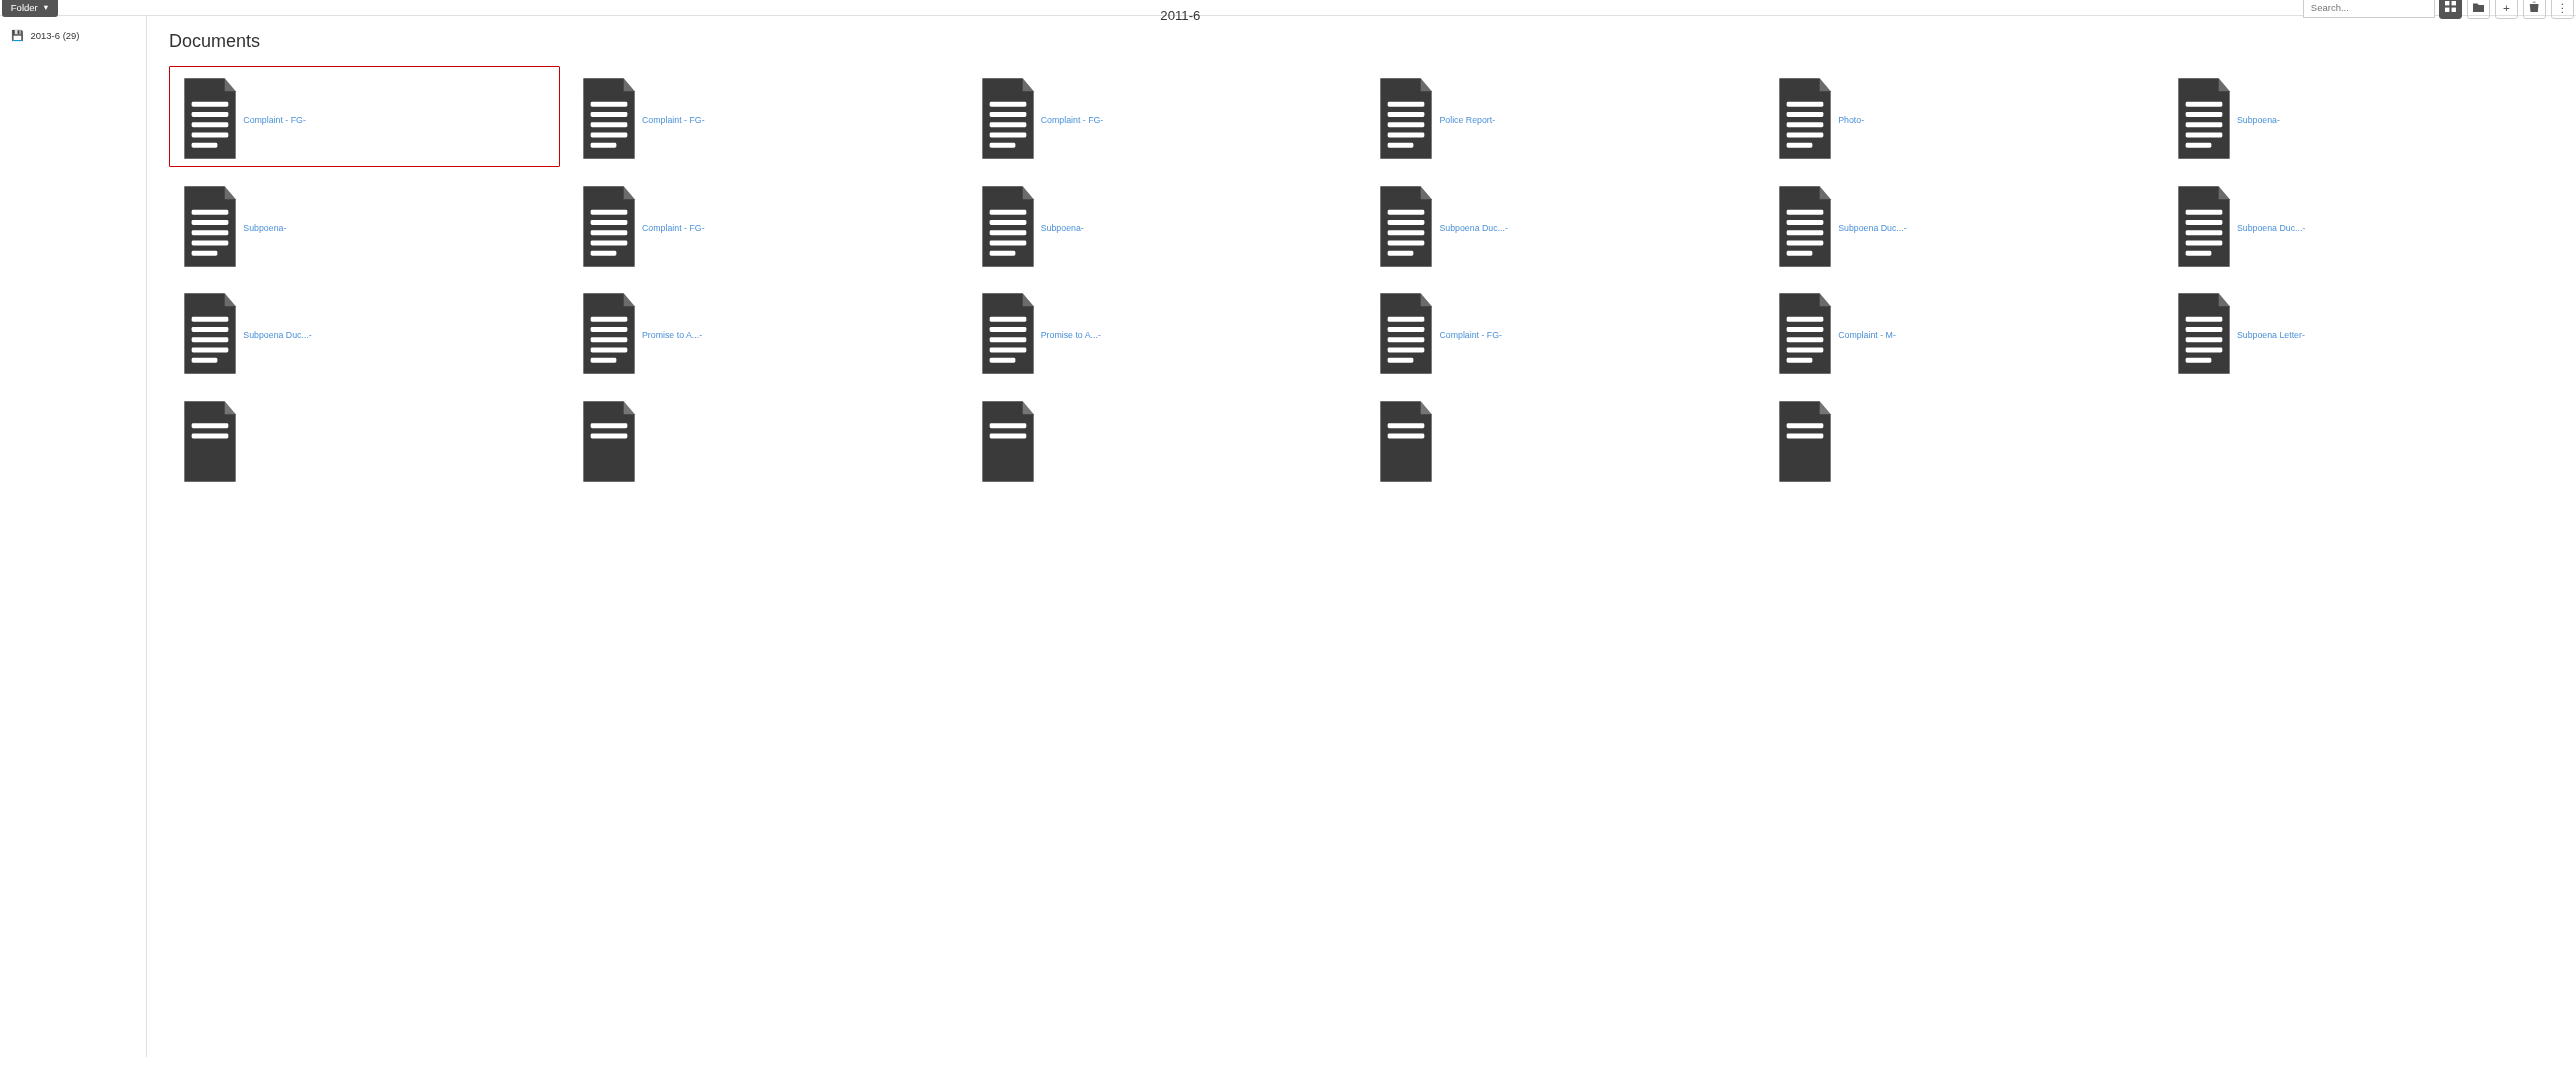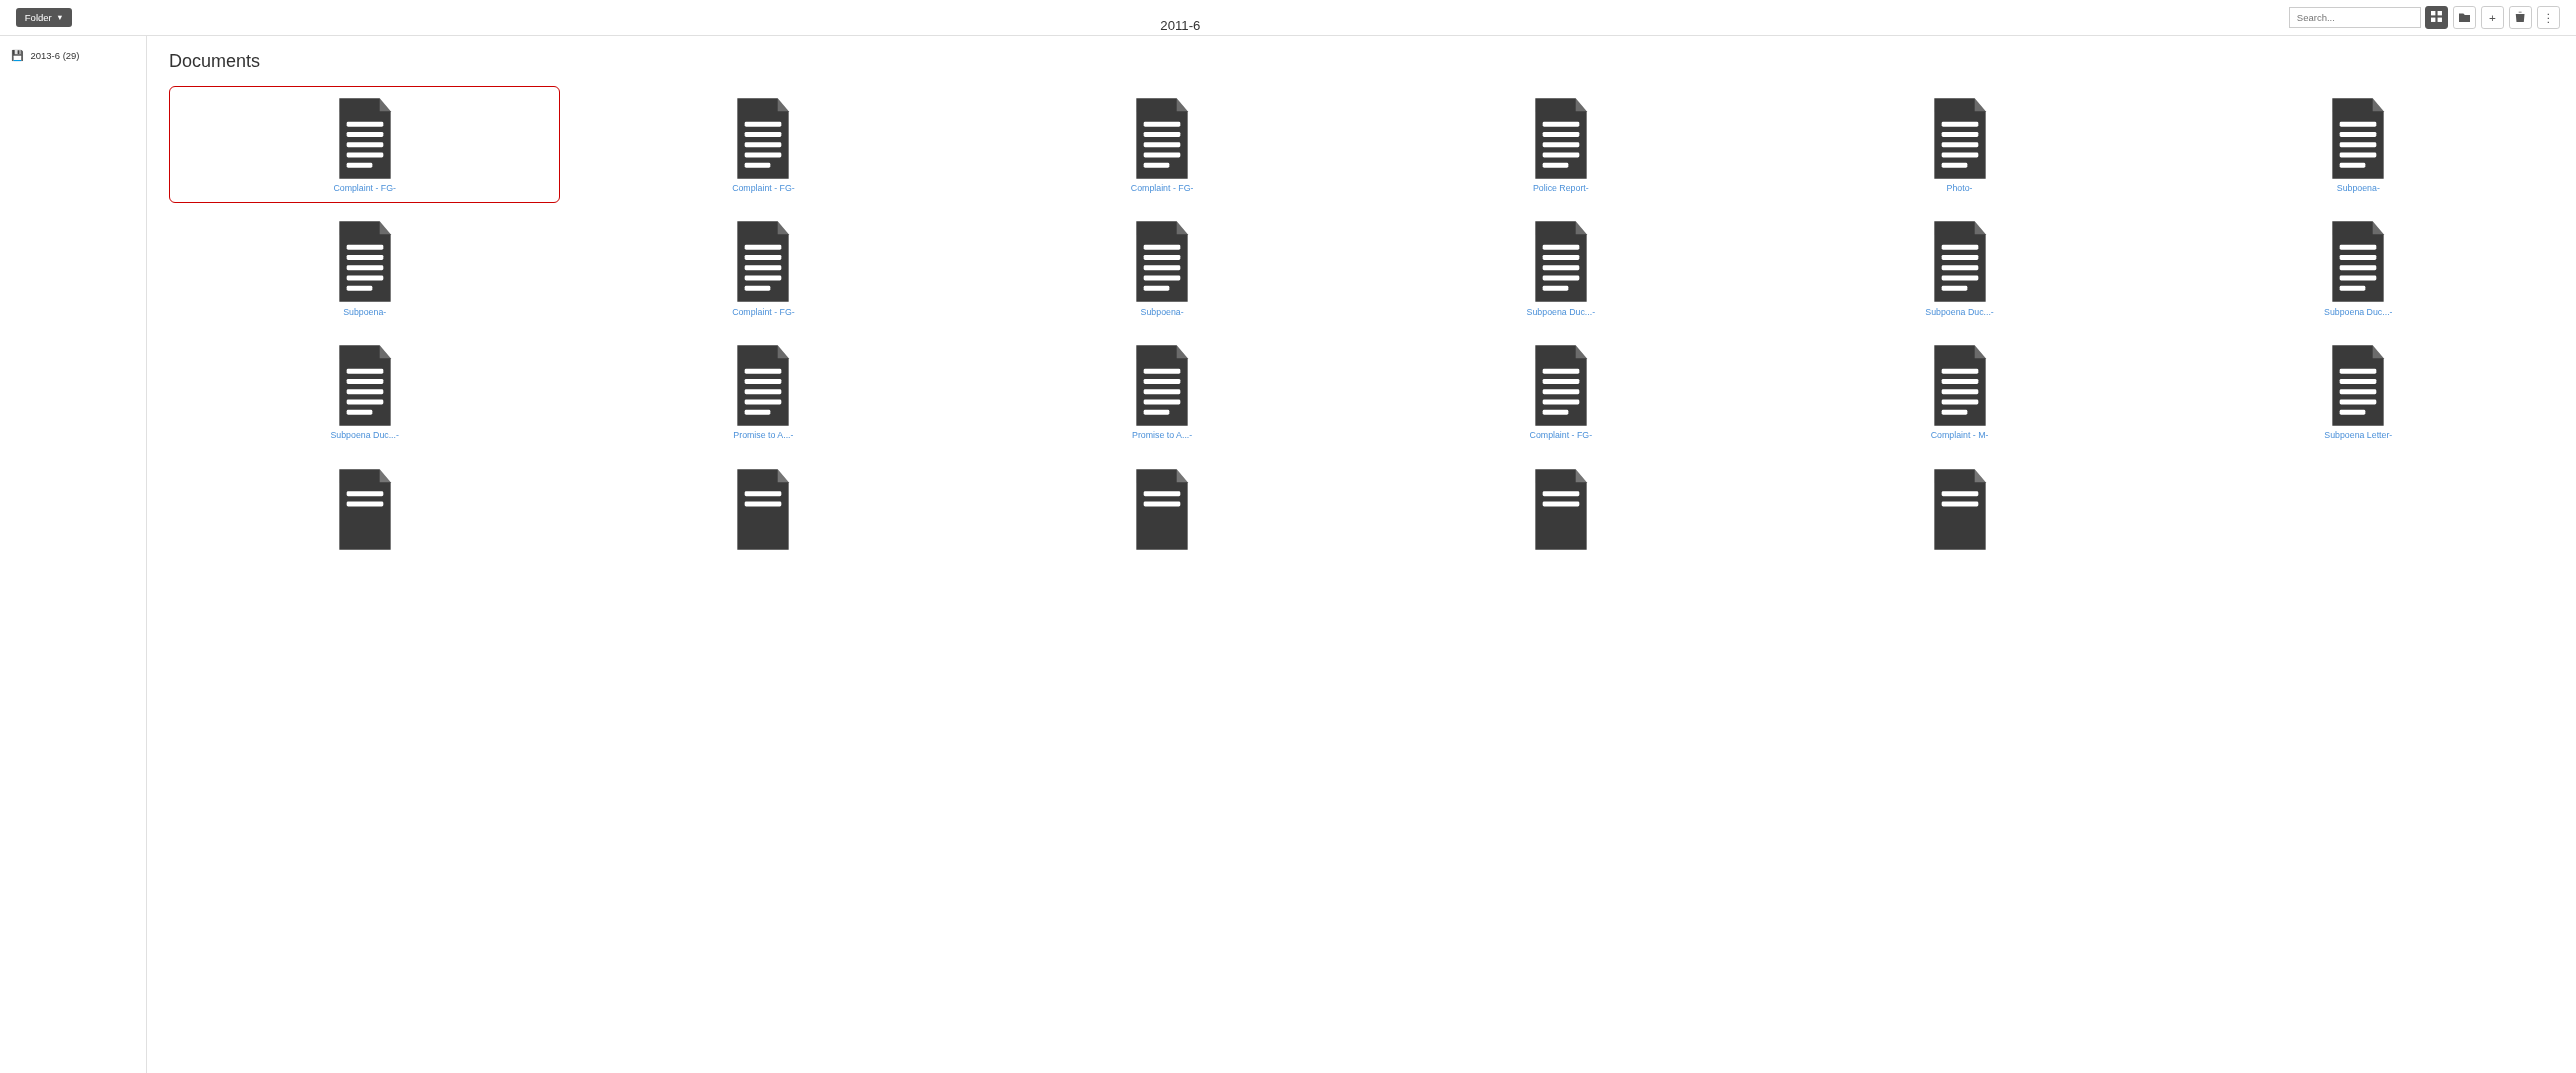--- a/index.html
+++ b/index.html
@@ -2,22 +2,22 @@
 <html style="font-size:11.7px"><head>
   <meta charset="utf-8">
   <style>
     * { box-sizing: border-box; margin: 0; padding: 0; }
     body { font-family: Arial, sans-serif; background: #fff; color: #333; font-size: 10.3px; overflow-x: hidden; }
 
     
     .header {
       display: flex;
       align-items: center;
-      padding: 0 16px;
-      height: 36px;
+      padding: 0 2px;
+      height: 16px;
       background: #fff;
       border-bottom: 0.7px solid #e0e0e0;
       position: sticky;
       top: 0;
       z-index: 10;
     }
     .folder-btn {
       display: flex;
       align-items: center;
       gap: 4.4px;
@@ -109,25 +109,25 @@
     }
 
     .documents-grid {
       display: grid;
       grid-template-columns: repeat(6, 1fr);
       gap: 7.3px;
     }
 
     .doc-item {
       display: flex;
-      flex-direction: column;
+      flex-direction: row;
       align-items: center;
       padding: 10.3px 7.3px 7.3px;
       cursor: pointer;
-      border-radius: 6px;
+      border-radius: 1px;
       border: 1.5px solid transparent;
     }
     .doc-item.selected {
       border: 1.5px solid #cc0000;
     }
 
     .doc-icon {
       width: 66px;
       height: 81px;
       position: relative;

